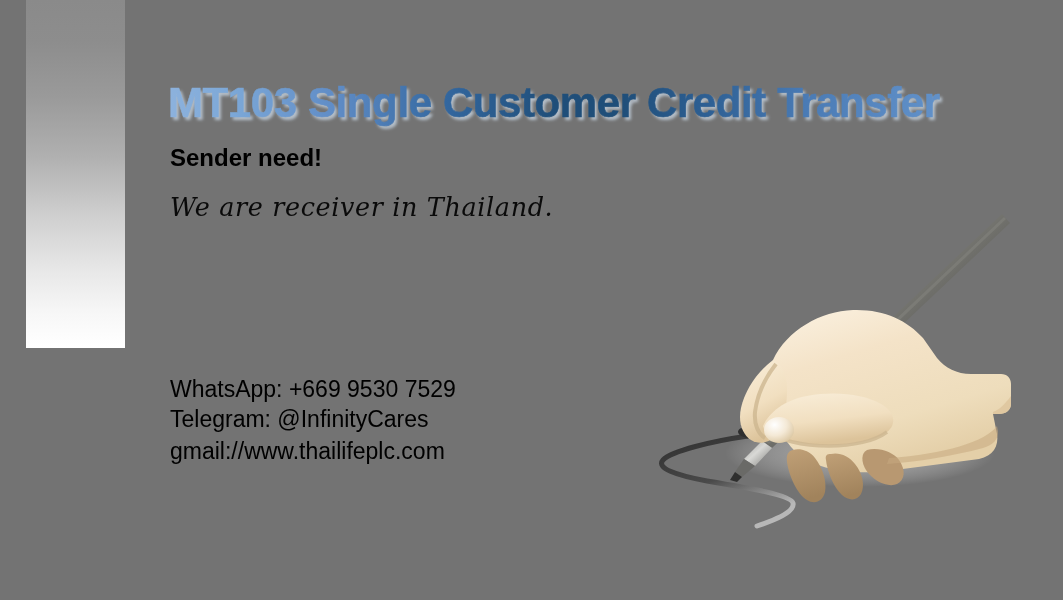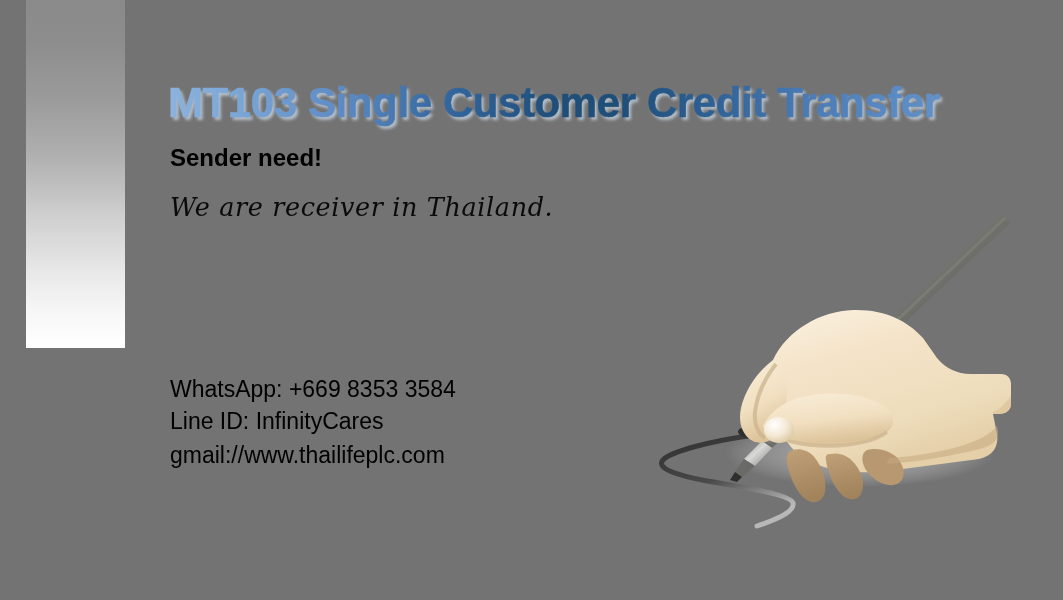--- a/index.html
+++ b/index.html
@@ -139,22 +139,22 @@
 
   <div class="title-wrap">
     <div class="title-shadow">MT103 Single Customer Credit Transfer</div>
     <div class="title-main">MT103 Single Customer Credit Transfer</div>
   </div>
 
   <div class="sender-need">Sender need!</div>
   <div class="receiver-line">We are receiver in Thailand.</div>
 
   <div class="contacts">
-    <div class="c-line">WhatsApp: +669 8353 3584</div>
-    <div class="c-line loose">Line ID: InfinityCares</div>
+    <div class="c-line">WhatsApp: +669 9530 7529</div>
+    <div class="c-line">Telegram: @InfinityCares</div>
     <div class="c-line loose">gmail://www.thailifeplc.com</div>
   </div>
 
   <div class="hand-art">
     <svg width="400" height="335" viewBox="0 0 400 335" xmlns="http://www.w3.org/2000/svg">
       <defs>
         <linearGradient id="skinGrad" x1="0" y1="0" x2="0.45" y2="1">
           <stop offset="0%" stop-color="#fbf2e2"></stop>
           <stop offset="35%" stop-color="#f4e3c8"></stop>
           <stop offset="75%" stop-color="#eeddbc"></stop>

